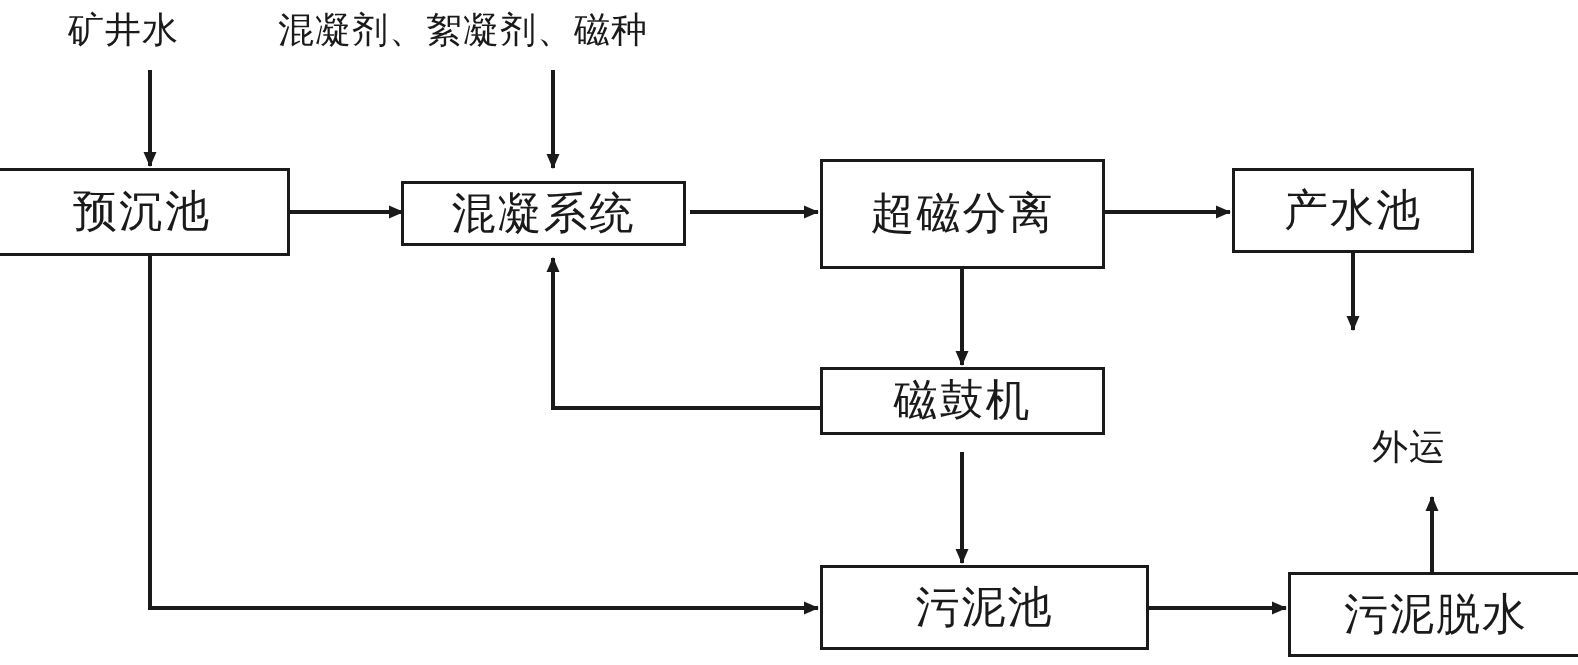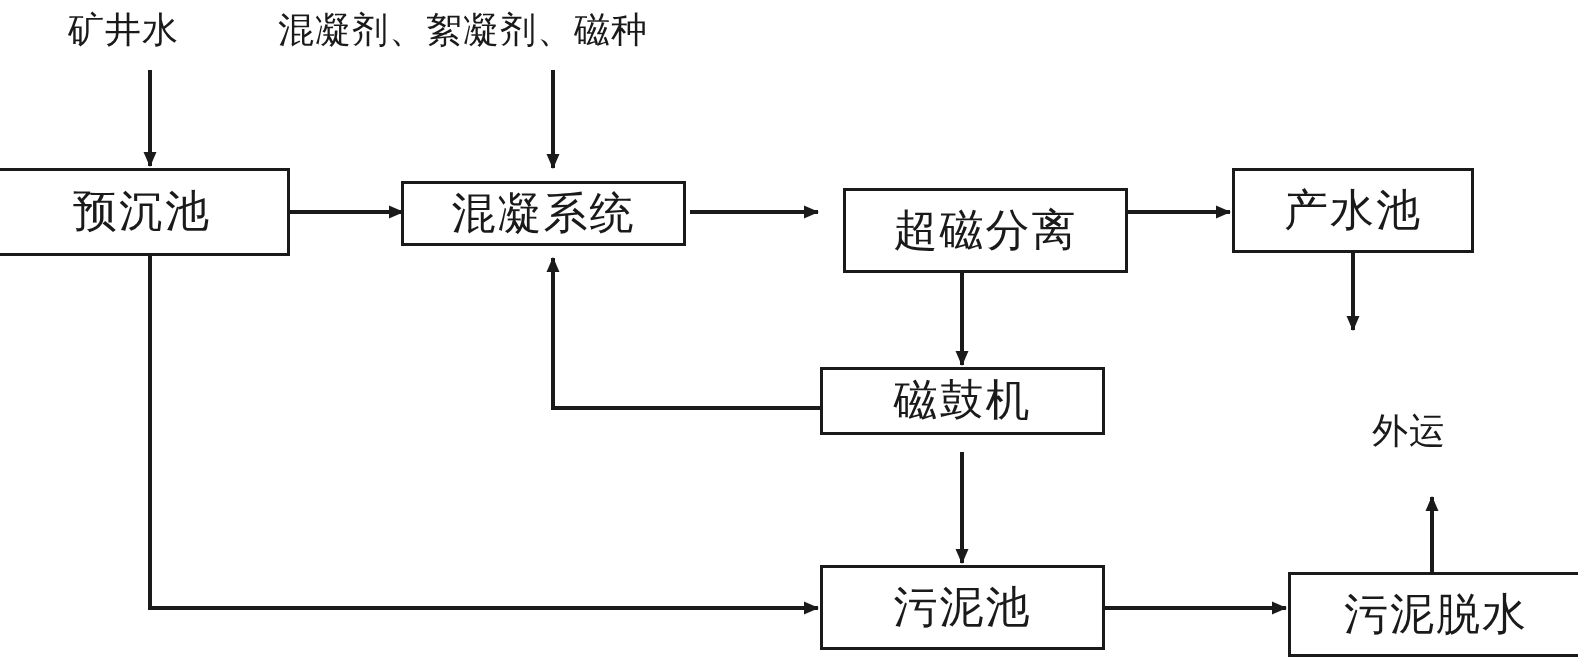--- a/index.html
+++ b/index.html
@@ -108,29 +108,29 @@
       <line x1="1432" y1="572" x2="1432" y2="497" stroke="#1a1a1a" stroke-width="4" marker-end="url(#arrowHead)"></line>
     </g>
   </svg>
 
   <div class="free-label" style="left:68px; top:12px;">矿井水</div>
 
   <div class="free-label" style="left:278px; top:12px;text-align:center;">混凝剂、絮凝剂、磁种</div>
 
 
 
-  <div class="free-label" style="left:1372px; top:413px;">外运</div>
+  <div class="free-label" style="left:1372px; top:429px;">外运</div>
 
   <div class="node-box" style="left:-6px; top:168px; width:296px; height:88px;">预沉池</div>
 
   <div class="node-box" style="left:401px; top:170px; width:285px; height:65px;margin-top:11px;">混凝系统</div>
 
-  <div class="node-box" style="left:820px; top:188px; width:285px; height:85px;margin-left:23px;">超磁分离</div>
+  <div class="node-box" style="left:820px; top:159px; width:285px; height:110px;">超磁分离</div>
 
   <div class="node-box" style="left:1232px; top:168px; width:242px; height:85px;">产水池</div>
 
   <div class="node-box" style="left:820px; top:367px; width:285px; height:68px;">磁鼓机</div>
 
-  <div class="node-box" style="left:820px; top:565px; width:285px; height:85px;">污泥池</div>
+  <div class="node-box" style="left:820px; top:565px; width:329px; height:85px;">污泥池</div>
 
   <div class="node-box" style="left:1288px; top:572px; width:296px; height:85px;">污泥脱水</div>
 
 </div>
 
 </body></html>

